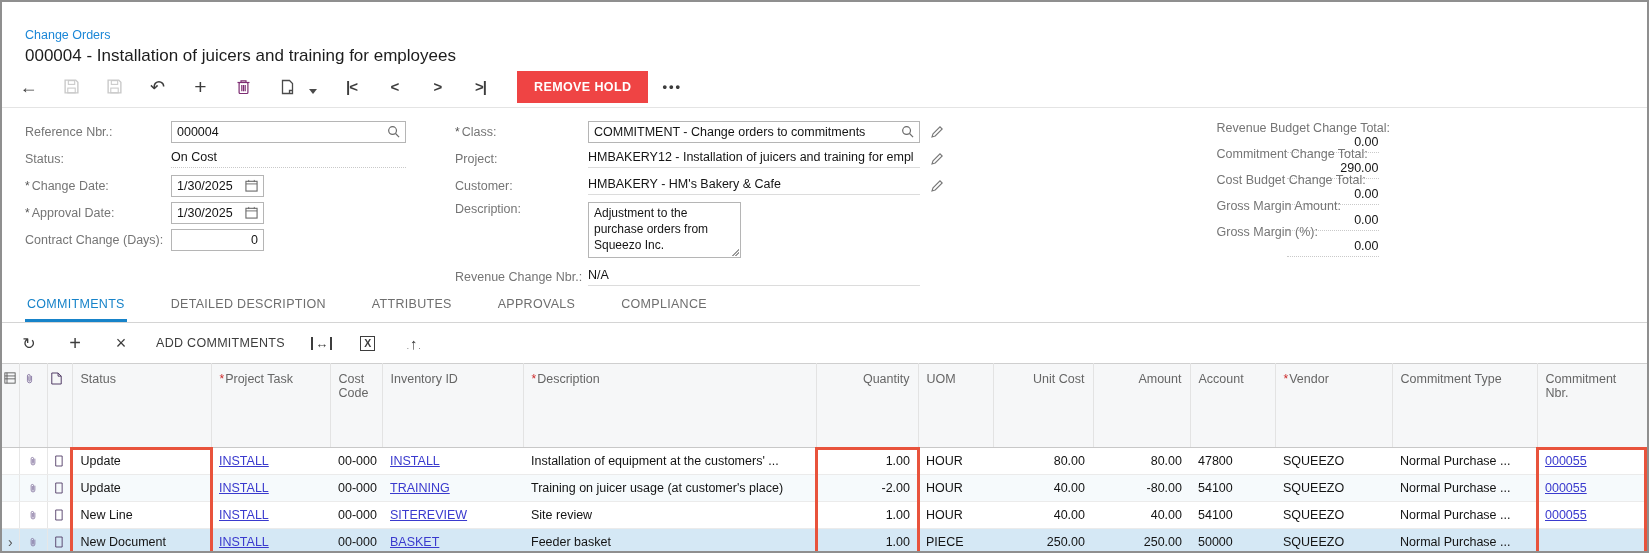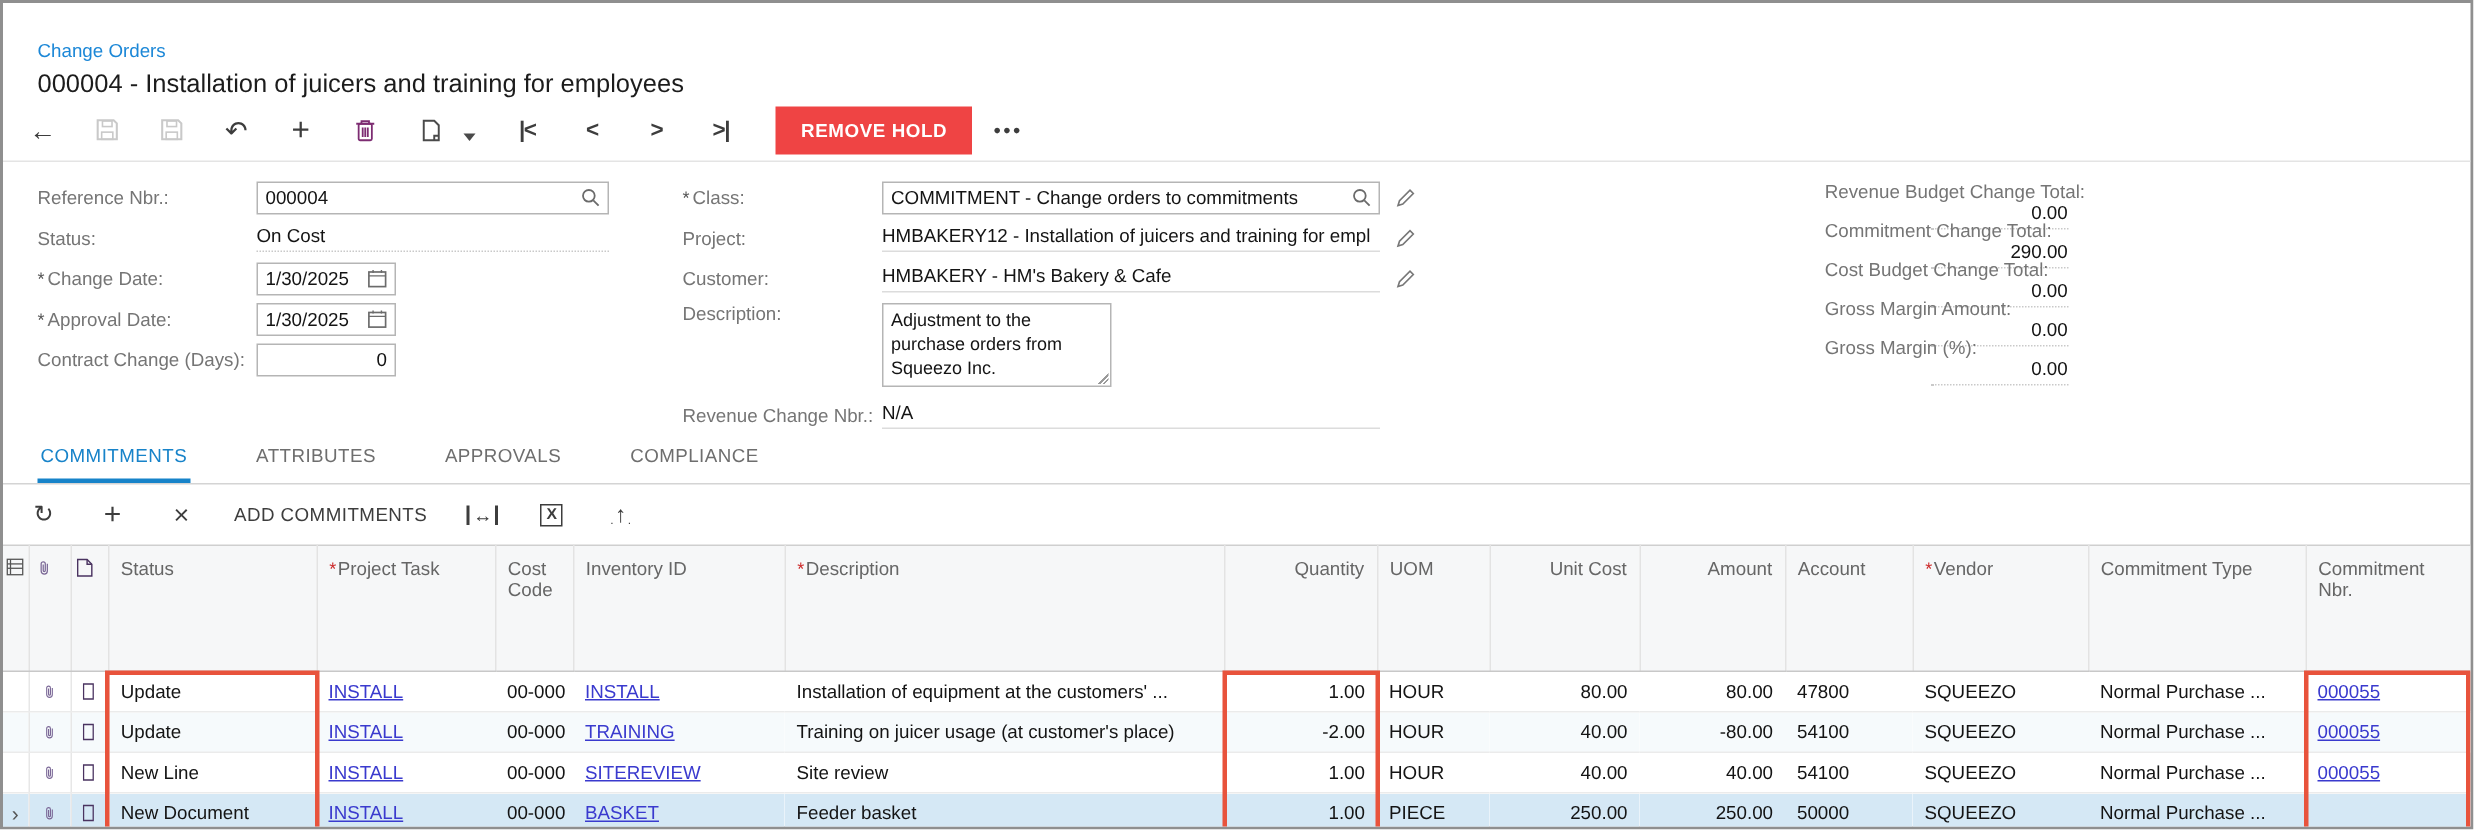--- a/index.html
+++ b/index.html
@@ -276,20 +276,21 @@
       </div>
       <div class="frow">
         <span class="flabel">Gross Margin (%):</span>
         <span class="fval">0.00</span>
       </div>
     </div>
   </div>
 
   <div class="tabs">
     <span class="tab active">COMMITMENTS</span>
+    <span class="tab">DETAILED DESCRIPTION</span>
     <span class="tab">ATTRIBUTES</span>
     <span class="tab">APPROVALS</span>
     <span class="tab">COMPLIANCE</span>
   </div>
 
   <div class="gbar">
     <span class="gbi">↻</span>
     <span class="gbi" style="font-size:20px">+</span>
     <span class="gbi" style="font-size:18px">×</span>
     <span class="gtext">ADD COMMITMENTS</span>

